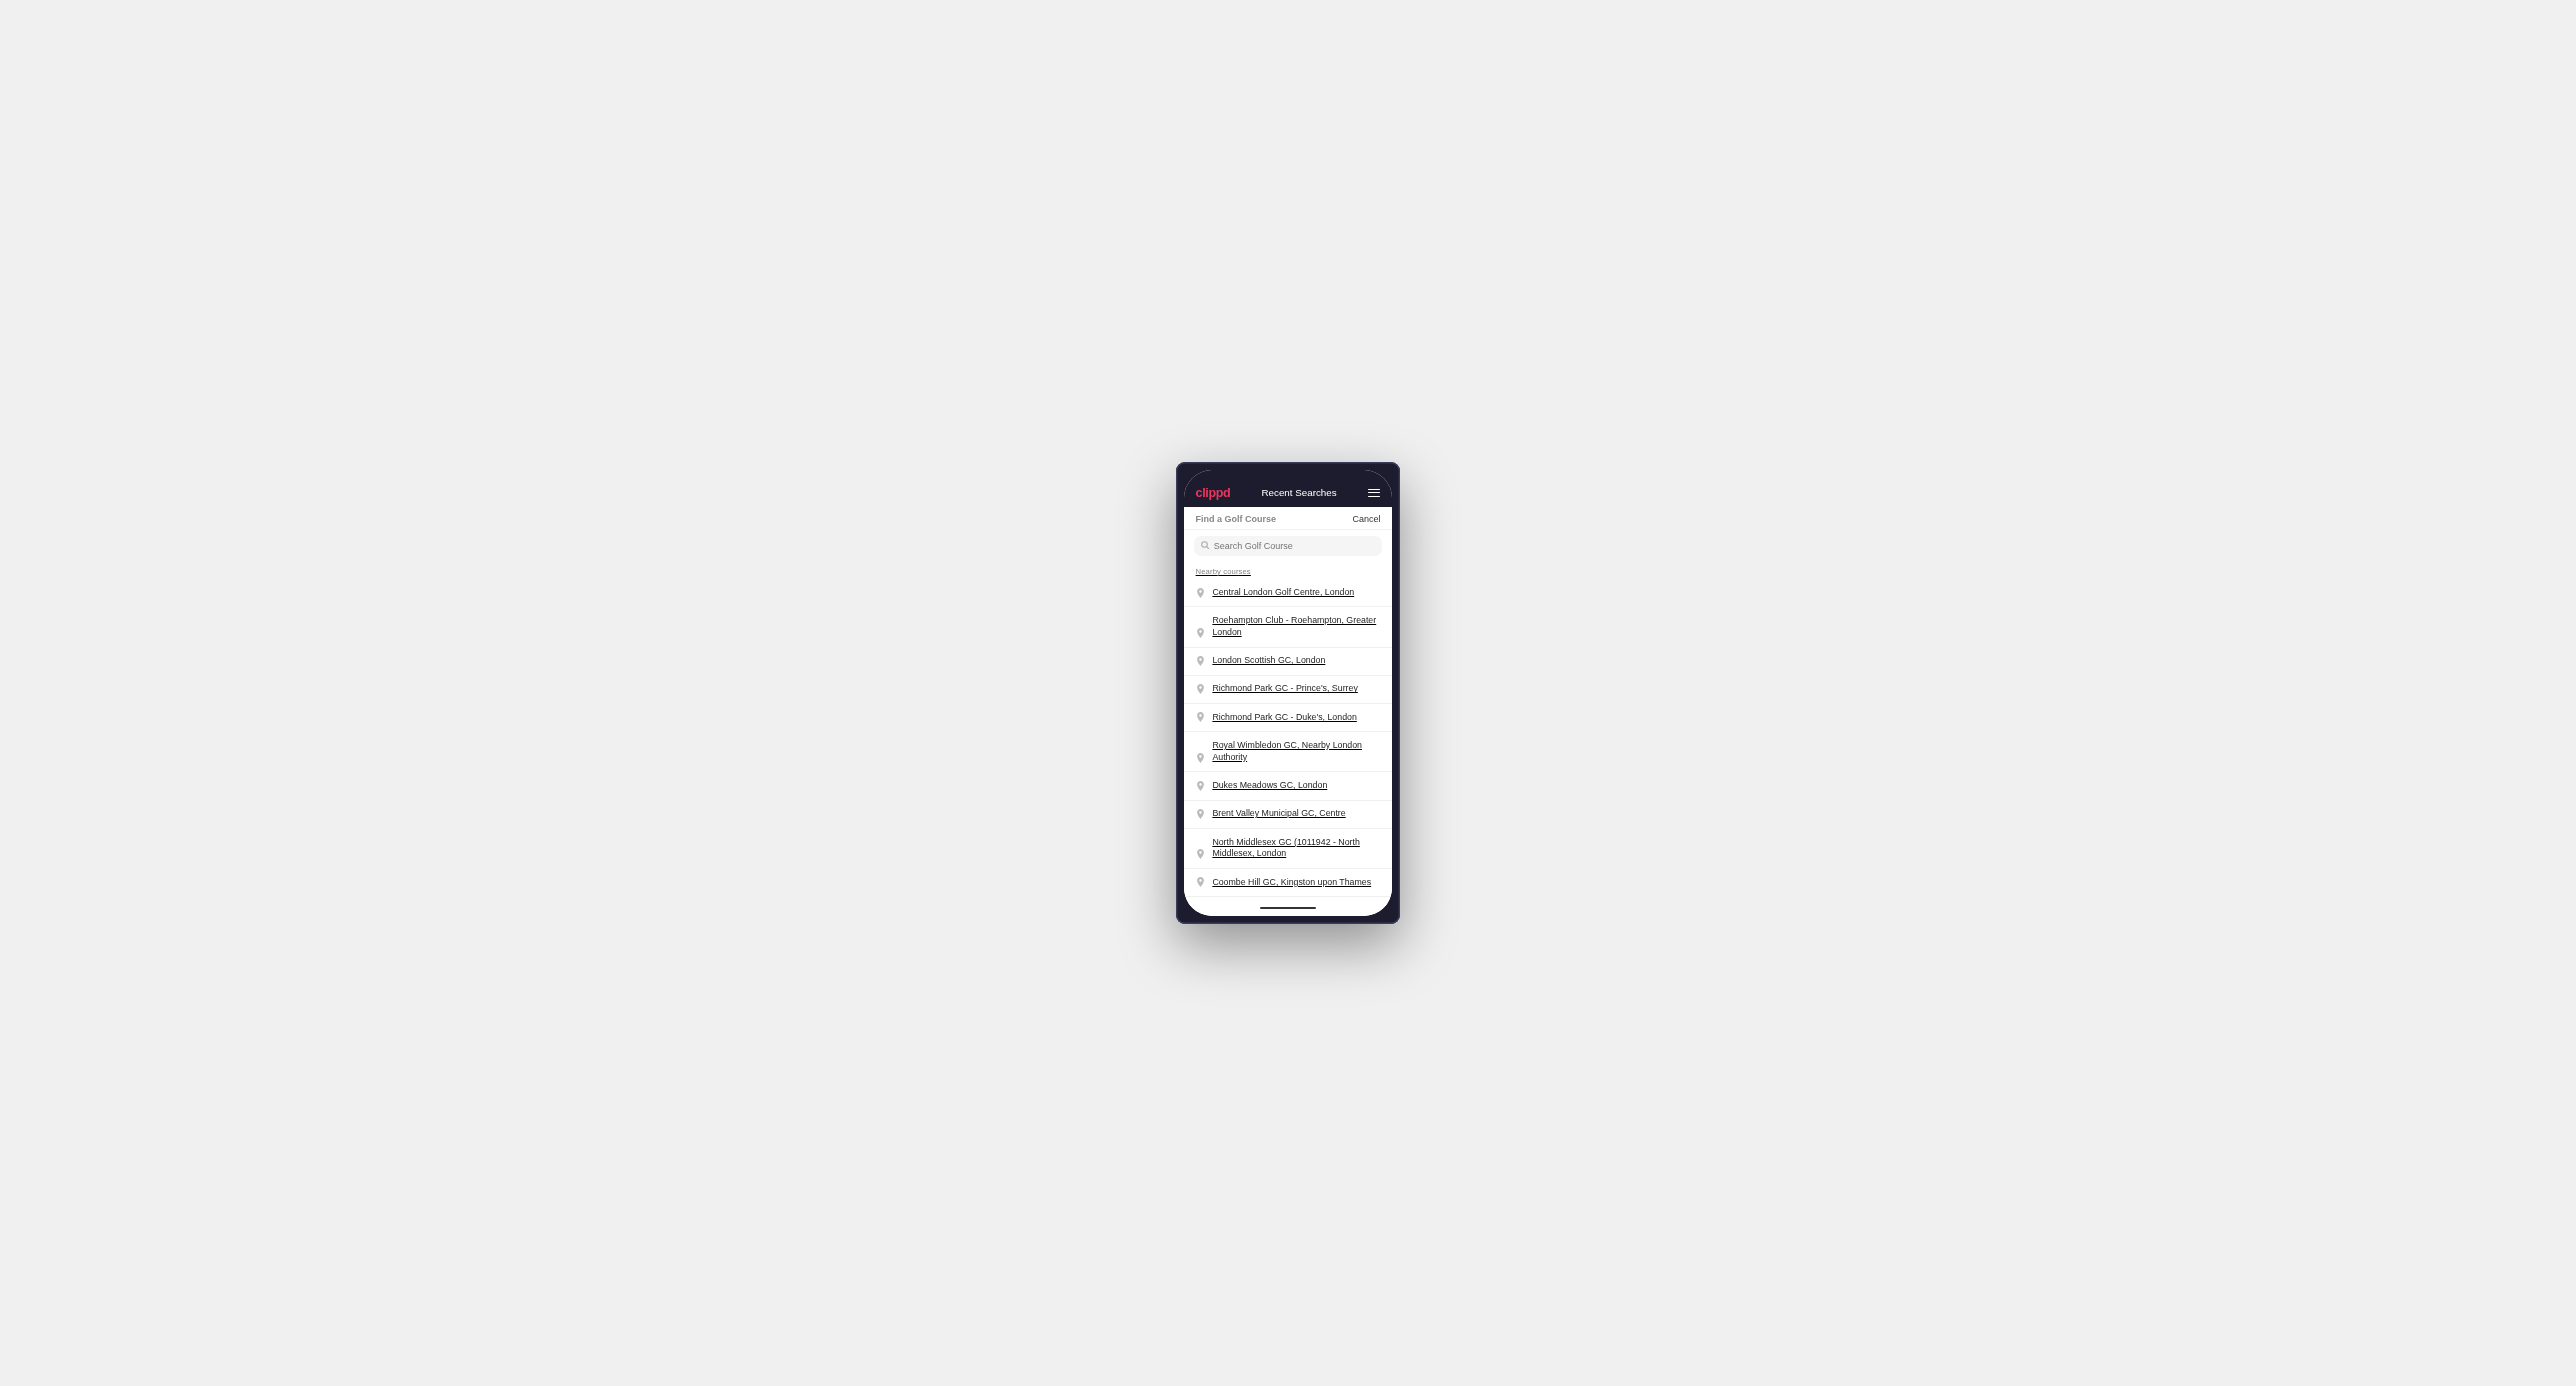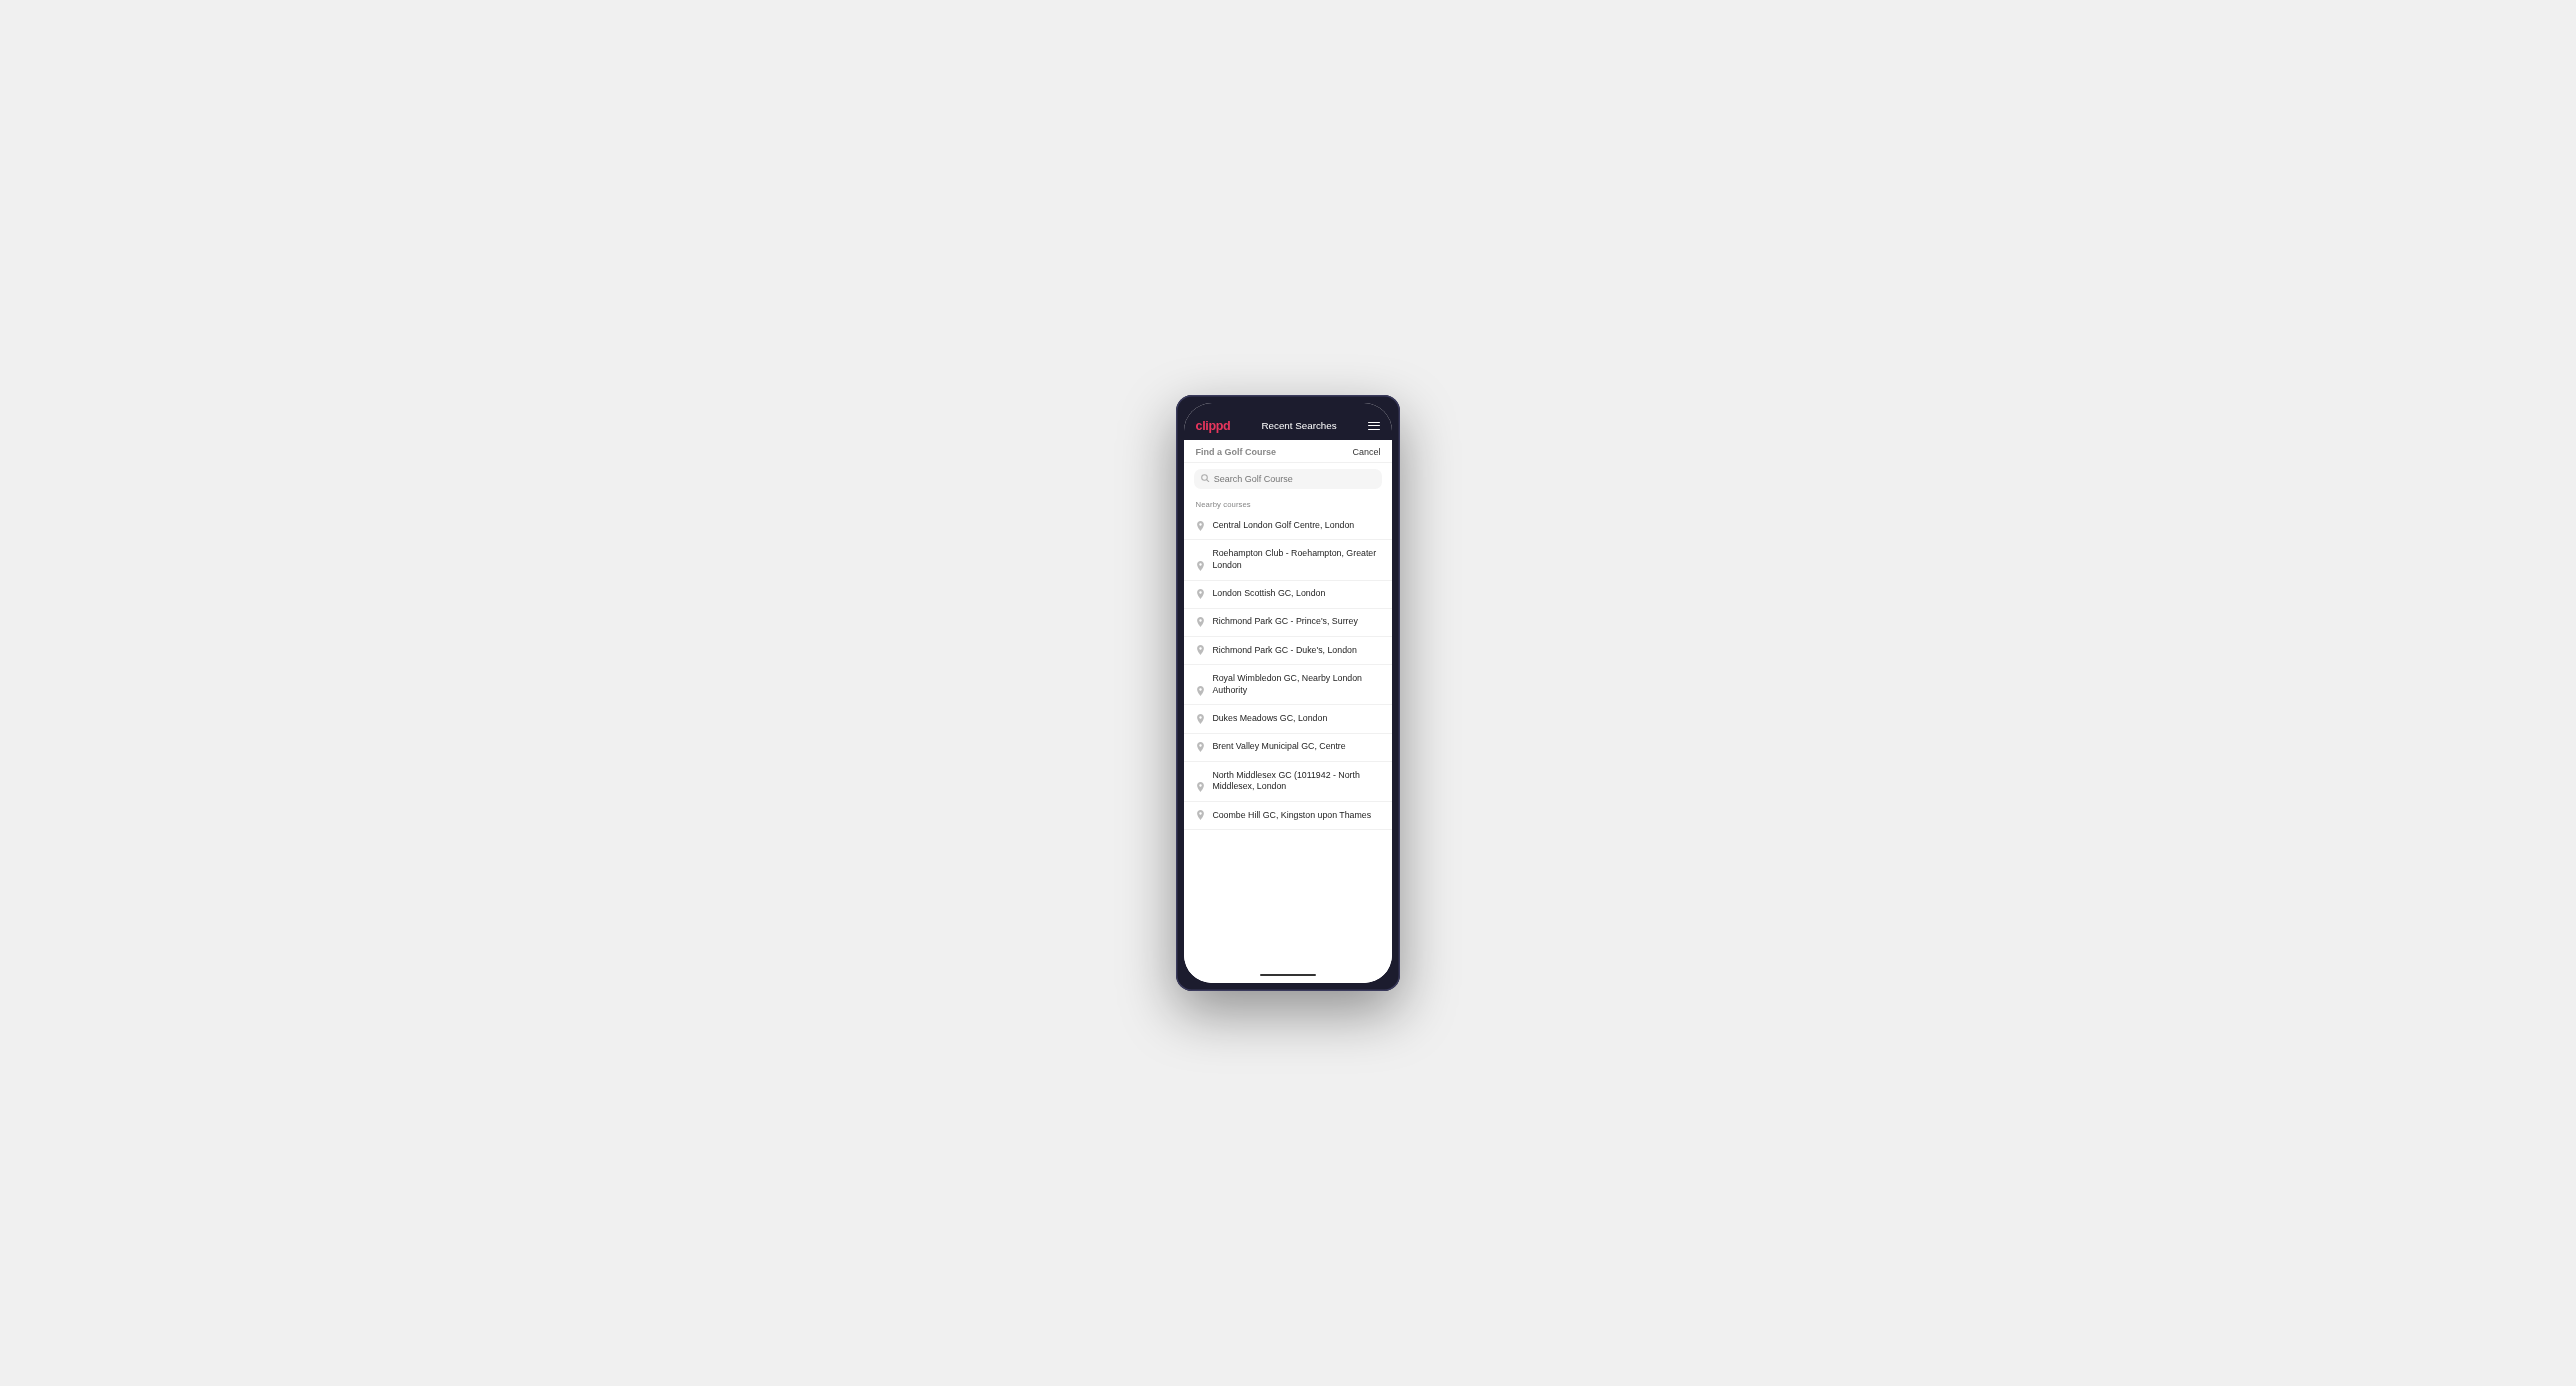--- a/index.html
+++ b/index.html
@@ -7,23 +7,23 @@
       background: #f0f0f0;
       display: flex;
       justify-content: center;
       align-items: center;
       min-height: 100vh;
       font-family: -apple-system, BlinkMacSystemFont, 'Segoe UI', sans-serif;
     }
 
     .phone-outer {
       width: 224px;
-      height: 596px;
+      height: 462px;
       background: #1c1c2e;
-      border-radius: 16px;
+      border-radius: 9px;
       padding: 8.4px;
       box-shadow: 0 21px 56px rgba(0,0,0,0.4), inset 0 0 0 1.4px #3a3a5c;
       position: relative;
     }
 
     .phone-inner {
       width: 100%;
       height: 100%;
       background: #fff;
       border-radius: 28px;
@@ -144,20 +144,21 @@
       font-size: 9px;
       color: #999;
       width: 100%;
     }
 
     
     .nearby-section {
       flex: 1;
       overflow-y: auto;
       background: #fff;
+      text-decoration: underline;
     }
 
     .nearby-label {
       font-size: 7.7px;
       color: #888;
       font-weight: 500;
       padding: 5.6px 11.2px 2.8px 11.2px;
       text-transform: none;
       letter-spacing: 0.1px;
     }

